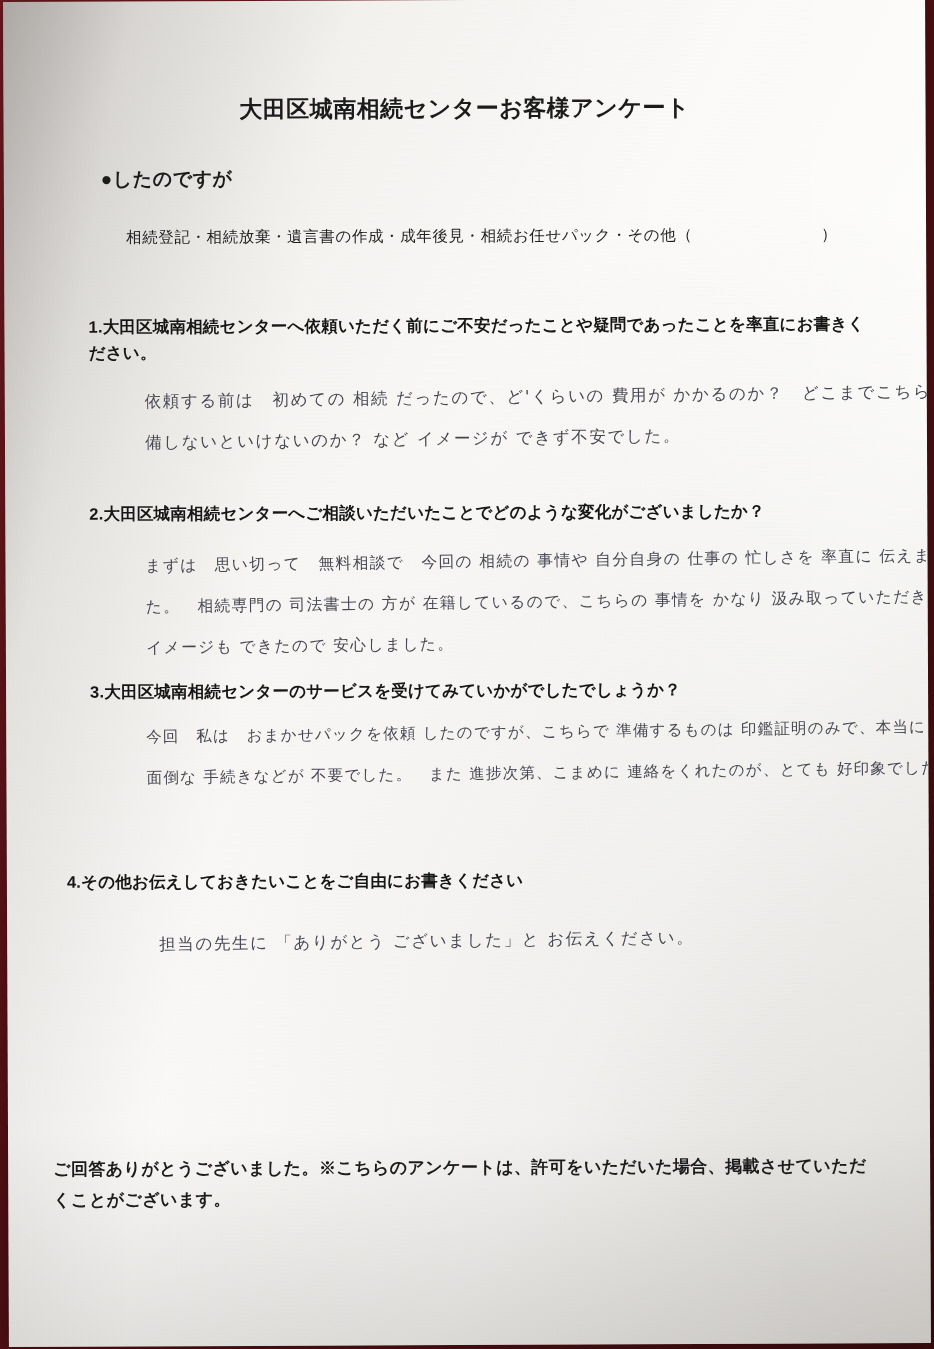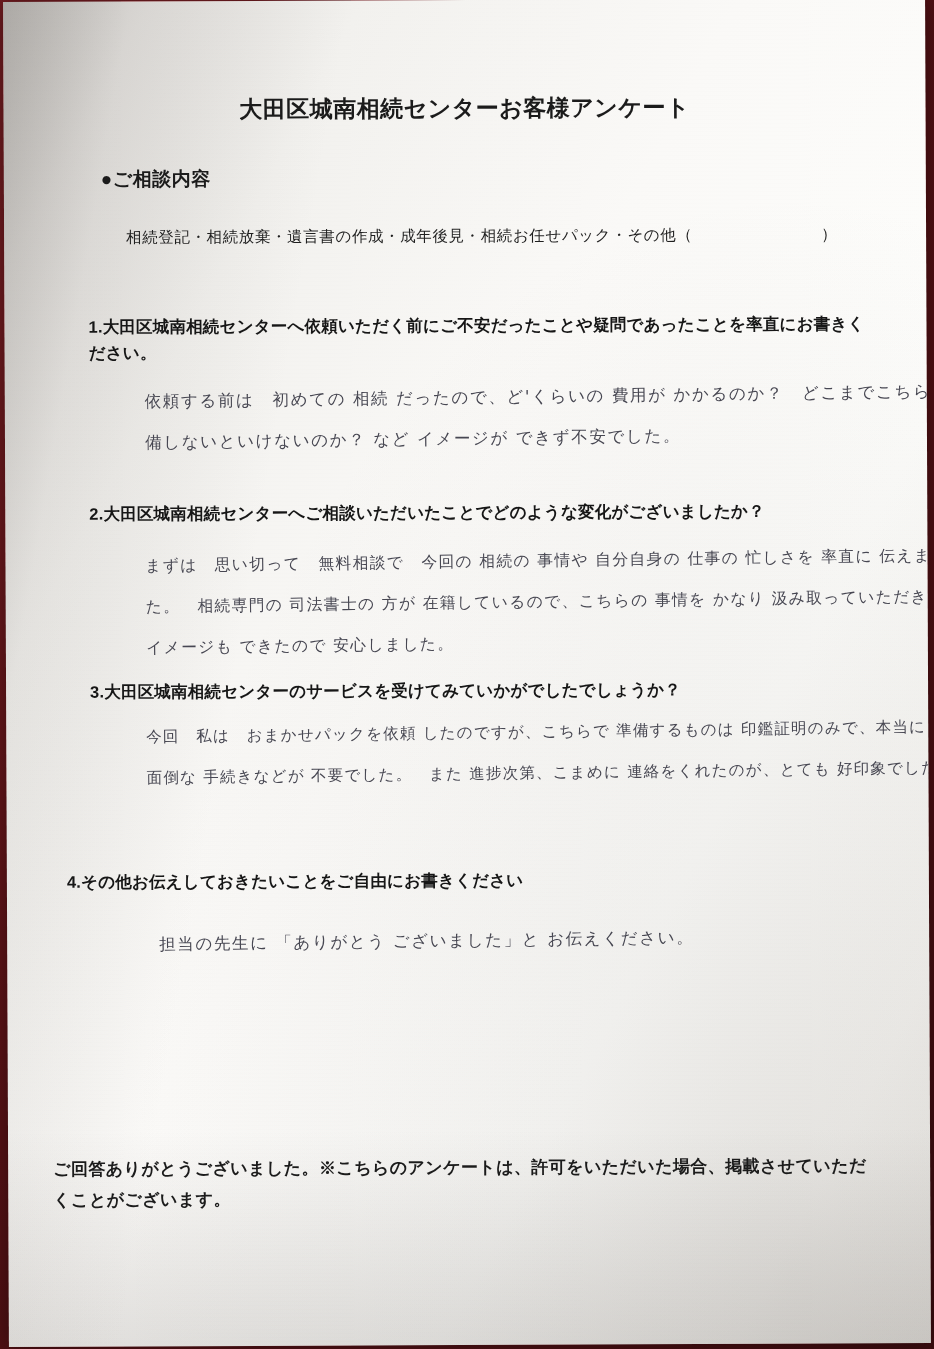--- a/index.html
+++ b/index.html
@@ -148,21 +148,21 @@
 </head>
 <body>
 
 <div class="desk"></div>
 
 <div class="paper">
   <div class="content">
 
     <div class="doc-title">大田区城南相続センターお客様アンケート</div>
 
-    <div class="section-head consult-head">●ご相談内容</div>
+    <div class="section-head consult-head">●したのですが</div>
 
     <div class="consult-options">相続登記・相続放棄・遺言書の作成・成年後見・相続お任せパック・その他（　　　　　　　　）</div>
 
     <div class="q q1">1.大田区城南相続センターへ依頼いただく前にご不安だったことや疑問であったことを率直にお書きください。</div>
     <div class="hw hw-1">
       <span class="l">依頼する前は　初めての 相続 だったので、ど'くらいの 費用が かかるのか？　どこまでこちらが準</span>
       <span class="l">備しないといけないのか？ など イメージが できず不安でした。</span>
     </div>
 
     <div class="q q2">2.大田区城南相続センターへご相談いただいたことでどのような変化がございましたか？</div>

